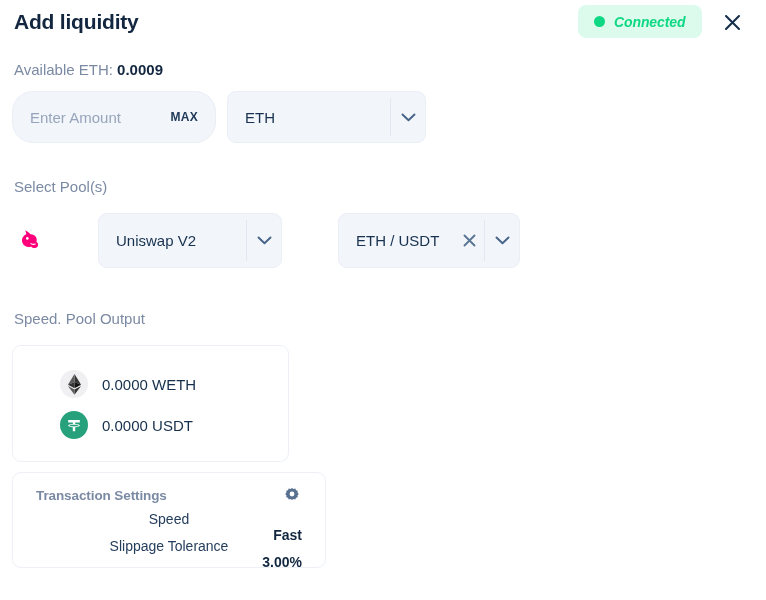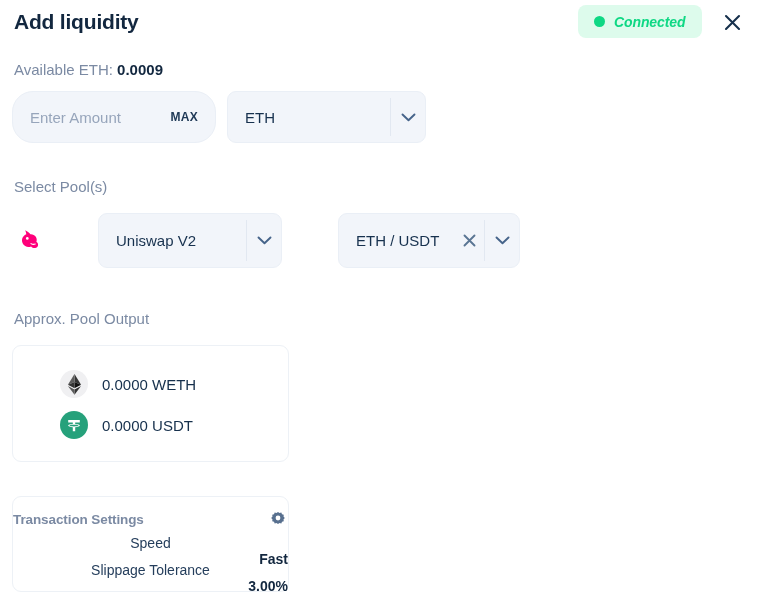--- a/index.html
+++ b/index.html
@@ -103,21 +103,21 @@
   .token-line { display: flex; align-items: center; height: 38px; padding-left: 16px; }
   #output-card .token-line:first-child { margin-top: 19px; }
   #output-card .token-line:last-child { margin-top: 3px; }
   .token-icon { width: 28px; height: 28px; border-radius: 50%; margin-right: 14px; flex: none;
                 display:flex; align-items:center; justify-content:center; }
   .tok-eth { background: #f0f0f2; }
   .tok-usdt { background: #26a17b; }
   .token-amt { font-size: 15px; color: #16304c; }
 
   
-  #settings-card { left: 12px; top: 496px; width: 277px; height: 96px; padding: 0 0; }
+  #settings-card { left: 12px; top: 472px; width: 314px; height: 96px; padding: 0 23px; }
   .settings-head {
     display: flex; align-items: center; height: 32px; margin-top: 6px;
   }
   .settings-title { font-size: 13.5px; color: #7b8aa3; font-weight: bold; letter-spacing:-0.1px;}
   .gear-btn { margin-left: auto; width: 20px; height: 20px; display:flex; align-items:center;
               justify-content:center; cursor:pointer; background:none; border:none; padding:0; }
   .setting-row { display: flex; align-items: center; height: 27px; flex-direction: column; }
   .setting-key { font-size: 14px; color: #253e5c; }
   .setting-val { font-size: 14px; color: #12273f; font-weight: bold; margin-left: auto; }
 </style>
@@ -192,21 +192,21 @@
       </span>
       <span class="sel-divider"></span>
       <span class="chev">
         <svg width="15" height="9" viewBox="0 0 15 9">
           <path d="M1.5 1.5 L7.5 7.2 L13.5 1.5" stroke="#46648a" stroke-width="1.9" fill="none" stroke-linecap="round" stroke-linejoin="round"></path>
         </svg>
       </span>
     </div>
   </div>
 
-  <div class="section-label" id="label-output">Approx. Pool Output</div>
+  <div class="section-label" id="label-output">Speed. Pool Output</div>
 
   <div class="card" id="output-card">
     <div class="token-line">
       <span class="token-icon tok-eth">
         <svg width="15" height="21" viewBox="0 0 15 21">
           <path d="M7.5 0 L7.5 7.9 L14.1 10.8 Z" fill="#343434"></path>
           <path d="M7.5 0 L0.9 10.8 L7.5 7.9 Z" fill="#5c5c5c"></path>
           <path d="M7.5 15.6 L7.5 20.8 L14.1 12.1 Z" fill="#343434"></path>
           <path d="M7.5 20.8 L7.5 15.6 L0.9 12.1 Z" fill="#5c5c5c"></path>
           <path d="M7.5 14.3 L14.1 10.8 L7.5 7.9 Z" fill="#121212"></path>

